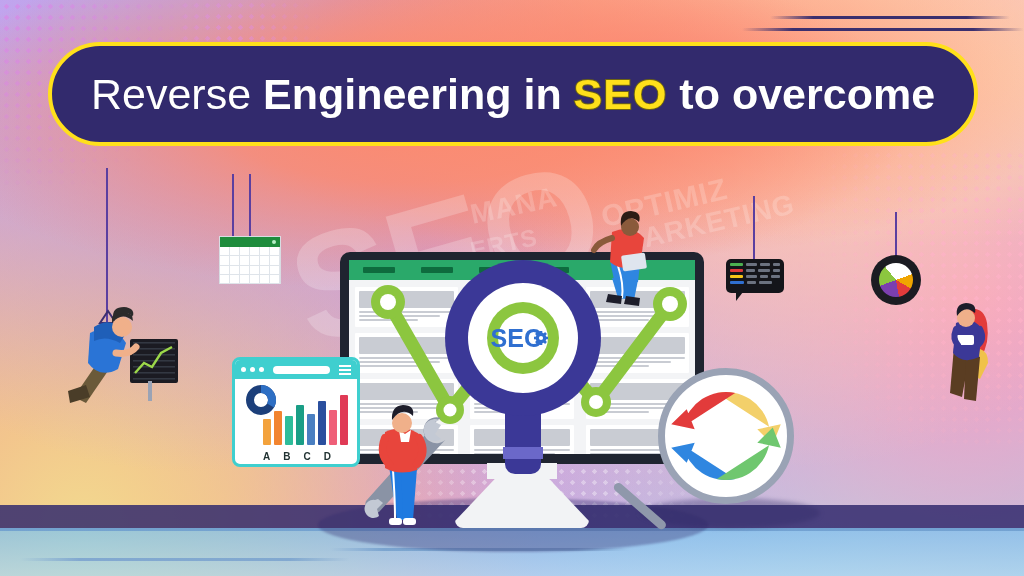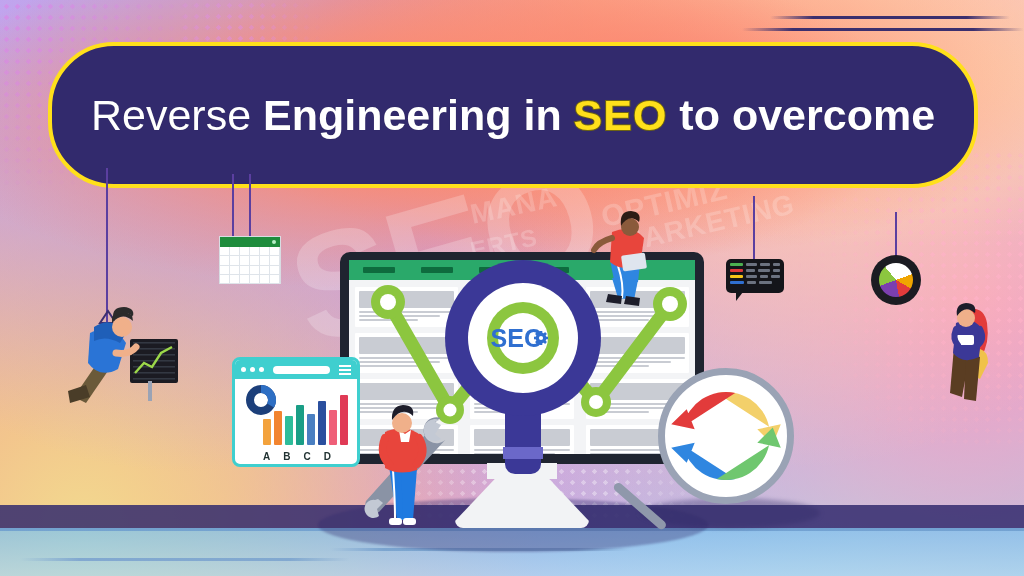--- a/index.html
+++ b/index.html
@@ -64,21 +64,21 @@
   .wm3{left:600px;top:188px;font-size:30px;transform:rotate(-13deg);letter-spacing:1px;}
   .wm4{left:618px;top:210px;font-size:28px;transform:rotate(-13deg);letter-spacing:1px;}
   .wm5{left:595px;top:250px;font-size:18px;transform:rotate(-13deg);letter-spacing:1px;}
 
   
   .decoline{position:absolute;height:3px;border-radius:2px;
     background:linear-gradient(90deg,rgba(60,48,110,0),#3b2f6e 18%,#3b2f6e 82%,rgba(60,48,110,0));}
 
   
   .banner{
-    position:absolute;left:48px;top:42px;width:930px;height:146px;
+    position:absolute;left:48px;top:42px;width:930px;height:104px;
     background:#322a6d;border:4px solid #ffe01b;border-radius:66px;
     display:flex;flex-direction:column;align-items:center;justify-content:center;
     box-sizing:border-box;
   }
   .tline{color:#fff;font-size:43px;font-weight:bold;line-height:1.12;white-space:nowrap;
     text-shadow:0 0 1px rgba(0,0,0,.25);}
   .tline .thin{font-weight:normal;}
   .seo-hl{color:#ffe01b;-webkit-text-stroke:2px #6e6413;paint-order:stroke fill;
     text-shadow:0 0 0 #6e6413;letter-spacing:1px;}
 

